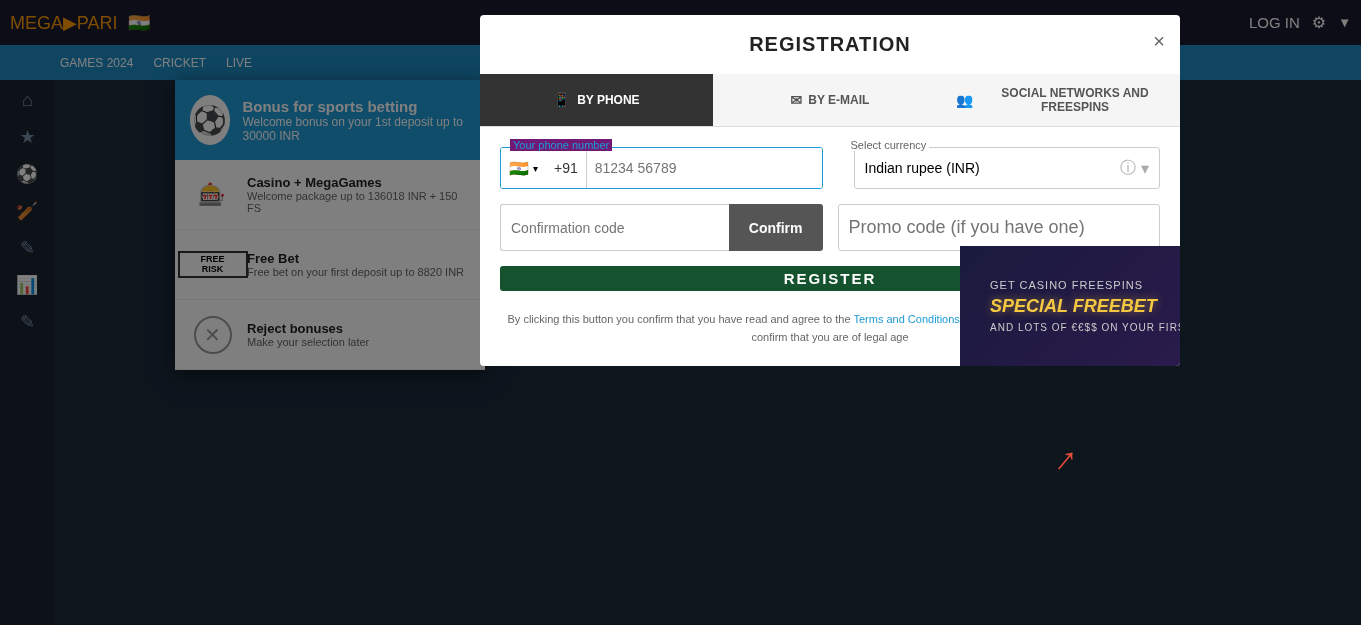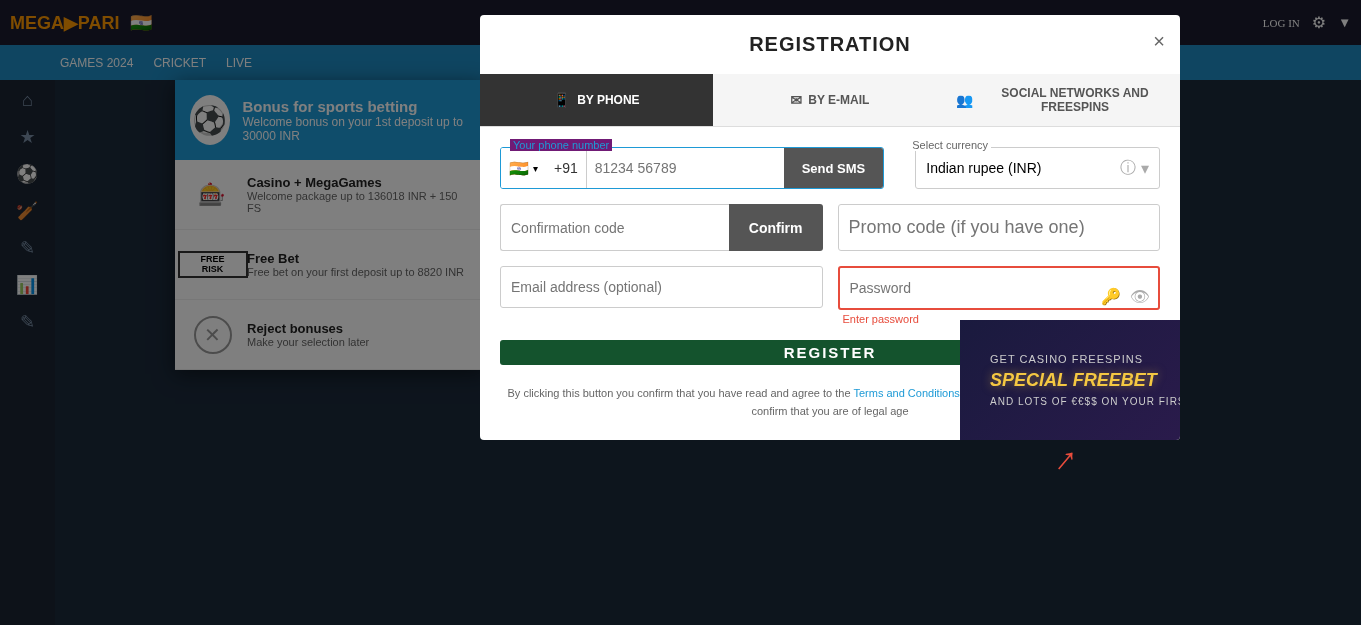--- a/index.html
+++ b/index.html
@@ -3,24 +3,24 @@
   <meta charset="utf-8">
   <style>
     * { box-sizing: border-box; margin: 0; padding: 0; }
     body { font-family: Arial, sans-serif; background: #1a1a2e; overflow: hidden; width: 1361px; height: 625px; position: relative; }
 
     
     .bg { width: 100%; height: 100%; background: #1b2a3b; position: absolute; top: 0; left: 0; }
 
     
     .top-nav { position: absolute; top: 0; left: 0; width: 100%; height: 45px; background: #1a1a2e; display: flex; align-items: center; padding: 0 10px; z-index: 1; }
-    .logo { color: white; font-weight: bold; font-size: 18px; margin-right: 20px; }
+    .logo { color: white; font-weight: normal; font-size: 18px; margin-right: 20px; }
     .logo span { color: #f90; }
     .top-nav-right { margin-left: auto; display: flex; align-items: center; gap: 12px; }
-    .log-in-btn { color: white; font-size: 11px; cursor: pointer; font-family: Liberation Serif, serif; }
+    .log-in-btn { color: white; font-size: 15px; cursor: pointer; }
     .gear-icon { color: white; font-size: 16px; }
 
     
     .sec-nav { position: absolute; top: 45px; left: 0; width: 100%; height: 35px; background: #1e8bc3; display: flex; align-items: center; padding: 0 60px; z-index: 1; gap: 20px; }
     .sec-nav-item { color: white; font-size: 12px; cursor: pointer; }
 
     
     .sidebar { position: absolute; top: 80px; left: 0; width: 55px; height: 545px; background: #1a2433; z-index: 1; display: flex; flex-direction: column; align-items: center; padding-top: 10px; gap: 15px; }
     .sidebar-icon { color: #7a8fa6; font-size: 18px; cursor: pointer; }
 
@@ -190,21 +190,20 @@
 
       <div style="flex:1;position:relative;">
         <span class="phone-label">Your phone number</span>
         <div class="phone-row" style="border-color:#1e9ad6;">
           <div class="phone-flag">
             <span>🇮🇳</span>
             <span style="font-size:10px;">▾</span>
           </div>
           <div class="phone-code">+91</div>
           <input type="text" class="phone-input" placeholder="81234 56789" style="">
-          <button class="send-sms-btn">Send SMS</button>
         </div>
       </div>
 
       <div style="flex:1;position:relative;">
         <span class="currency-label">Select currency</span>
         <div class="currency-select" style="border:1px solid #ccc;border-radius:3px;margin-left:16px;">
           <select style="flex:1;border:none;outline:none;font-size:14px;padding:12px 0;background:transparent;">
             <option>Indian rupee (INR)</option>
           </select>
           <span class="currency-info">ⓘ</span>
@@ -218,35 +217,20 @@
       <div style="flex:1;display:flex;gap:0;">
         <input type="text" class="confirm-input" placeholder="Confirmation code" style="">
         <button class="confirm-btn">Confirm</button>
       </div>
 
       <div style="flex:1;position:relative;">
         <input type="text" style="width: 100%; padding: 12px 10px; border: 1px solid rgb(204, 204, 204); border-radius: 3px; font-size: 18px; outline: none; color: rgb(170, 170, 170);" placeholder="Promo code (if you have one)">
       </div>
     </div>
 
-    <div class="form-row">
-
-      <div style="flex:1;">
-        <input type="email" style="width: 100%; padding: 12px 10px; border: 1px solid rgb(204, 204, 204); border-radius: 3px; font-size: 14px; outline: none; color: rgb(170, 170, 170);" placeholder="Email address (optional)">
-      </div>
-
-      <div style="flex:1;position:relative;">
-        <input type="password" style="width: 100%; padding: 12px 40px 12px 10px; border: 2px solid rgb(231, 76, 60); border-radius: 3px; font-size: 14px; outline: none;" placeholder="Password">
-        <div class="pw-icons">
-          <span class="pw-icon">🔑</span>
-          <span class="pw-icon">👁</span>
-        </div>
-        <div class="error-text">Enter password</div>
-      </div>
-    </div>
 
     <div style="position:relative;margin-bottom:8px;">
       <button class="register-btn">REGISTER</button>
     </div>
 
     <div class="terms-text">
       <span>By clicking this button you confirm that you have read and agree to the</span>
       <a href="#">Terms and Conditions</a>
       <span>and</span>
       <a href="#">Privacy Policy</a>

